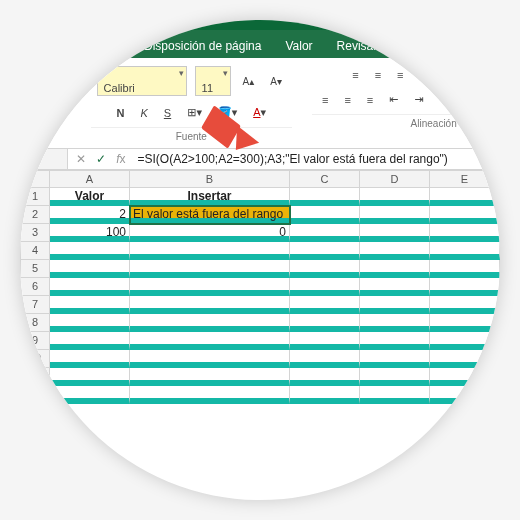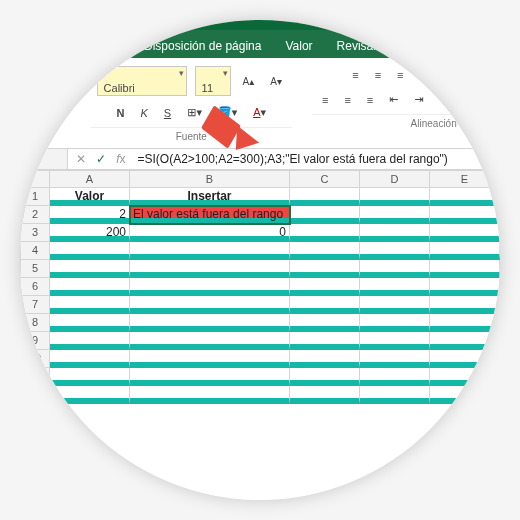--- a/index.html
+++ b/index.html
@@ -25,21 +25,21 @@
 .finput{flex:1;padding:3px 4px;color:#222;font-size:12px;white-space:nowrap;overflow:hidden}
 .grid{background:#fff;font-size:12px;color:#222}
 .colhdr{display:flex;background:#f3f3f3}
 .ch{border:1px solid #d4d4d4;border-left:none;text-align:center;padding:2px 0;font-size:11px;color:#555}
 .corner{width:30px;border:1px solid #d4d4d4;background:#f3f3f3}
 .row{display:flex;height:18px}
 .rh{width:30px;background:#f3f3f3;border:1px solid #d4d4d4;border-top:none;text-align:center;font-size:11px;color:#555;line-height:17px}
 .cell{border-right:1px solid #d4d4d4;border-bottom:6px solid #14b8a6;padding:0 3px;line-height:17px;white-space:nowrap;overflow:visible;text-align:right}
 .cell.l{text-align:left}
 .cell.c{text-align:center;font-weight:bold}
-.selcell{outline:2px solid #1f7246;outline-offset:-1px;position:relative;z-index:2;background:#ef4444}
+.selcell{outline:2px solid #1f7246;outline-offset:-1px;position:relative;z-index:2;background:#eab308}
 .cA{width:80px}.cB{width:160px}.cC{width:70px}.cD{width:70px}.cE{width:70px}
 .arrow{position:absolute;top:94px;left:184px;width:0;height:0;z-index:5}
 .arrow .body{position:absolute;width:34px;height:26px;background:#e74c3c;transform:rotate(38deg) skewX(8deg);border-radius:2px}
 .arrow .tip{position:absolute;left:24px;top:18px;border-left:14px solid transparent;border-right:14px solid transparent;border-top:20px solid #e74c3c;transform:rotate(38deg)}
 .tick{color:#1f7246}
 .small{font-size:10px}
 </style>
 </head>
 <body>
 
@@ -144,21 +144,21 @@
           <div class="rh">2</div>
   <div class="cell cA">2</div>
   <div class="cell cB l selcell">El valor está fuera del rango</div>
   <div class="cell cC"></div>
   <div class="cell cD"></div>
   <div class="cell cE"></div>
 
  </div>
  <div class="row">
           <div class="rh">3</div>
-  <div class="cell cA">200</div>
+  <div class="cell cA">100</div>
   <div class="cell cB">0</div>
   <div class="cell cC"></div>
   <div class="cell cD"></div>
   <div class="cell cE"></div>
 
  </div>
  <div class="row">
           <div class="rh">4</div>
           <div class="cell cA"></div>
           <div class="cell cB"></div>

